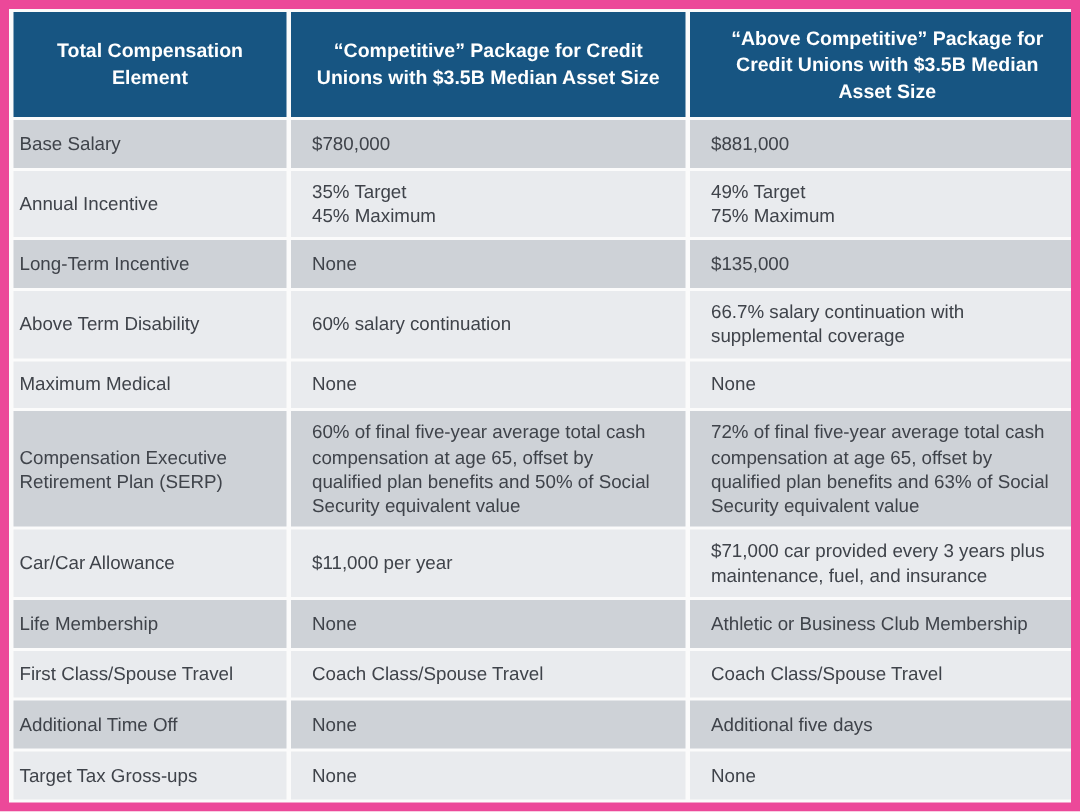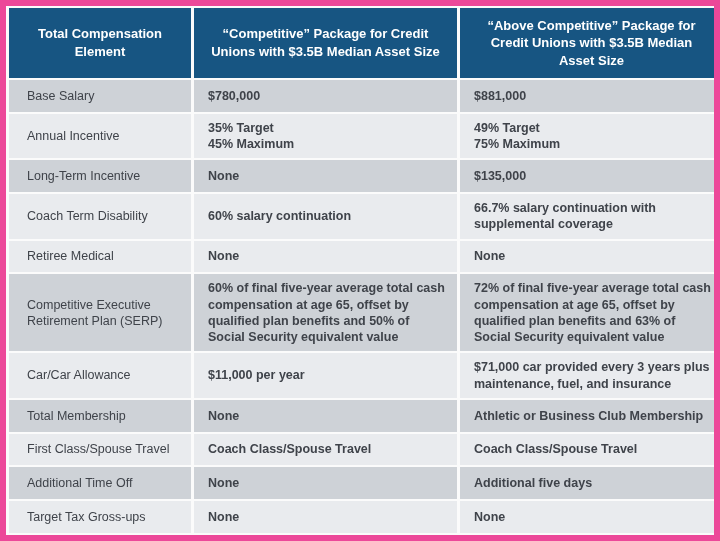--- a/index.html
+++ b/index.html
@@ -38,22 +38,22 @@
     padding: 8px 14px;
     height: 70px;
     line-height: 1.35;
   }
   td {
     color: #3f434a;
     text-align: left;
     padding: 6px 10px;
     white-space: pre-line;
   }
-  td.label { padding-left: 18px; }
-  td.val { padding-left: 14px; padding-right: 12px; font-weight: bold; }
+  td.label { padding-left: 4px; }
+  td.val { padding-left: 14px; padding-right: 12px; }
   tr.dark td { background: #ced2d7; }
   tr.light td { background: #e9ebee; }
   tr.r-annual { height: 42px; }
   tr.r-ltd { height: 40px; }
   tr.r-serp { height: 72px; }
   tr.r-car { height: 40px; }
 </style>
 </head>
 <body>
 
@@ -83,41 +83,41 @@
 45% Maximum</td>
         <td class="val">49% Target
 75% Maximum</td>
       </tr>
       <tr class="dark">
         <td class="label">Long-Term Incentive</td>
         <td class="val">None</td>
         <td class="val">$135,000</td>
       </tr>
       <tr class="light r-ltd">
-        <td class="label">Coach Term Disability</td>
+        <td class="label">Above Term Disability</td>
         <td class="val">60% salary continuation</td>
         <td class="val">66.7% salary continuation with supplemental coverage</td>
       </tr>
       <tr class="light">
-        <td class="label">Retiree Medical</td>
+        <td class="label">Maximum Medical</td>
         <td class="val">None</td>
         <td class="val">None</td>
       </tr>
       <tr class="dark r-serp">
-        <td class="label">Competitive Executive Retirement Plan (SERP)</td>
+        <td class="label">Compensation Executive Retirement Plan (SERP)</td>
         <td class="val">60% of final five-year average total cash compensation at age 65, offset by qualified plan benefits and 50% of Social Security equivalent value</td>
         <td class="val">72% of final five-year average total cash compensation at age 65, offset by qualified plan benefits and 63% of Social Security equivalent value</td>
       </tr>
       <tr class="light r-car">
         <td class="label">Car/Car Allowance</td>
         <td class="val">$11,000 per year</td>
         <td class="val">$71,000 car provided every 3 years plus maintenance, fuel, and insurance</td>
       </tr>
       <tr class="dark">
-        <td class="label">Total Membership</td>
+        <td class="label">Life Membership</td>
         <td class="val">None</td>
         <td class="val">Athletic or Business Club Membership</td>
       </tr>
       <tr class="light">
         <td class="label">First Class/Spouse Travel</td>
         <td class="val">Coach Class/Spouse Travel</td>
         <td class="val">Coach Class/Spouse Travel</td>
       </tr>
       <tr class="dark">
         <td class="label">Additional Time Off</td>

